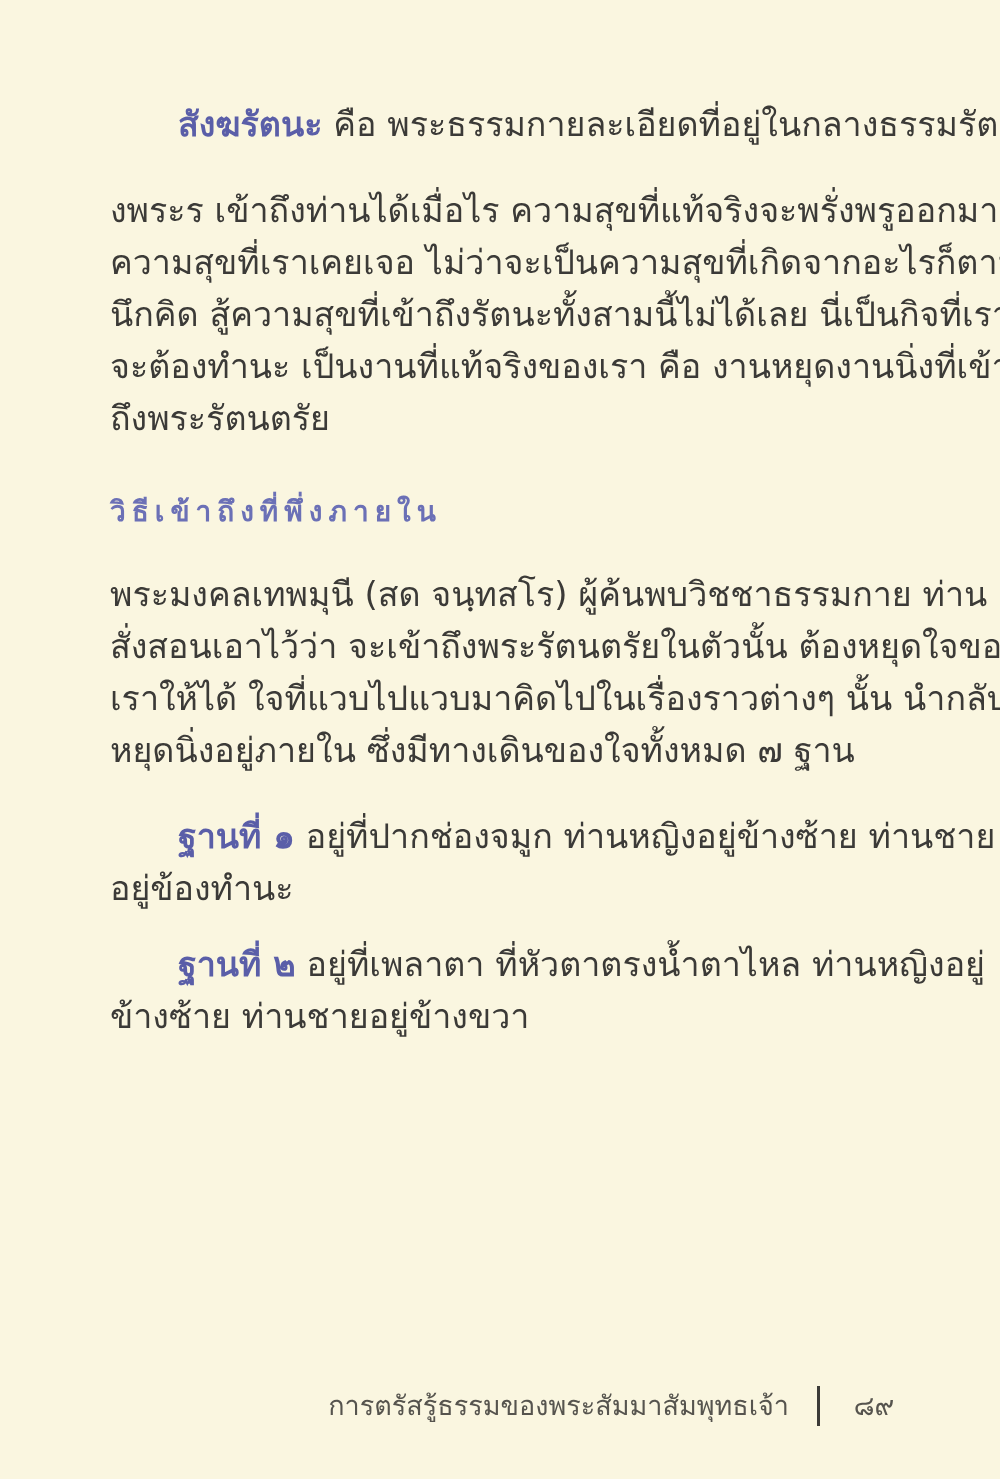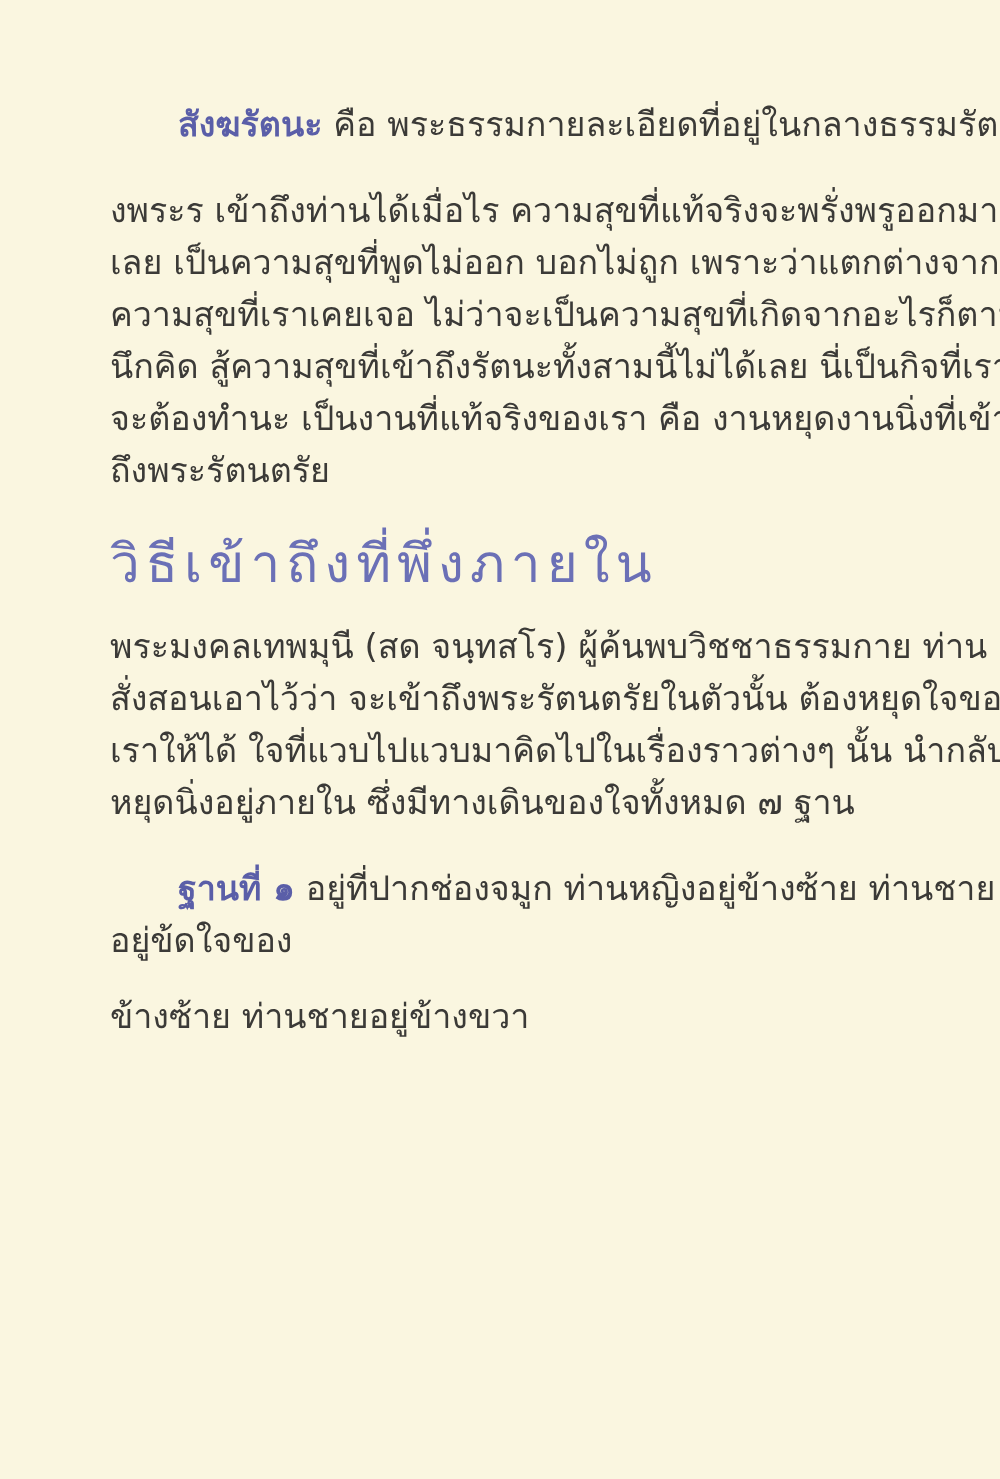--- a/index.html
+++ b/index.html
@@ -26,23 +26,23 @@
     font-size:34px;
     line-height:52px;
     color:var(--text);
     white-space:nowrap;
   }
   .indent{padding-left:68px;}
   .para{margin:0 0 34px 0;}
   .para-tight{margin:12px 0 24px 0;}
   .lead{font-weight:bold;color:var(--accent);}
   .heading{
-    font-size:53px;
+    font-size:28px;
     line-height:64px;
-    font-weight:normal;
+    font-weight:bold;
     color:var(--heading);
     letter-spacing:6px;
     margin:36px 0 24px 0;
     white-space:nowrap;
   }
   .footer{
     position:absolute;
     right:100px;
     bottom:52px;
     display:flex;
@@ -70,39 +70,44 @@
 <body>
 
 <div class="page">
 
   <div class="para">
     <span class="line indent"><span class="lead">สังฆรัตนะ</span><span> คือ พระธรรมกายละเอียดที่อยู่ในกลางธรรมรัตนะ</span></span>
   </div>
 
   <div class="para">
     <span class="line">งพระร เข้าถึงท่านได้เมื่อไร ความสุขที่แท้จริงจะพรั่งพรูออกมา</span>
-    <span class="line">เลย เป็นความสุขที่พูดไม่ออก บอกไม่ถูก เพราะว่าแตกต่างจาก</span>
     <span class="line">ความสุขที่เราเคยเจอ ไม่ว่าจะเป็นความสุขที่เกิดจากอะไรก็ตาม</span>
     <span class="line">นึกคิด สู้ความสุขที่เข้าถึงรัตนะทั้งสามนี้ไม่ได้เลย นี่เป็นกิจที่เรา</span>
     <span class="line">จะต้องทำนะ เป็นงานที่แท้จริงของเรา คือ งานหยุดงานนิ่งที่เข้า</span>
     <span class="line">ถึงพระรัตนตรัย</span>
   </div>
 
   <h2 class="heading">วิธีเข้าถึงที่พึ่งภายใน</h2>
 
   <div class="para">
     <span class="line">พระมงคลเทพมุนี (สด จนฺทสโร) ผู้ค้นพบวิชชาธรรมกาย ท่าน</span>
     <span class="line">สั่งสอนเอาไว้ว่า จะเข้าถึงพระรัตนตรัยในตัวนั้น ต้องหยุดใจของ</span>
     <span class="line">เราให้ได้ ใจที่แวบไปแวบมาคิดไปในเรื่องราวต่างๆ นั้น นำกลับมา</span>
     <span class="line">หยุดนิ่งอยู่ภายใน ซึ่งมีทางเดินของใจทั้งหมด ๗ ฐาน</span>
   </div>
 
   <div class="para para-tight">
     <span class="line indent"><span class="lead">ฐานที่ ๑</span><span> อยู่ที่ปากช่องจมูก ท่านหญิงอยู่ข้างซ้าย ท่านชาย</span></span>
-    <span class="line">อยู่ข้ดใจของ</span>
+    <span class="line">อยู่ข้องทำนะ</span>
   </div>
 
   <div class="para">
+    <span class="line indent"><span class="lead">ฐานที่ ๒</span><span> อยู่ที่เพลาตา ที่หัวตาตรงน้ำตาไหล ท่านหญิงอยู่</span></span>
     <span class="line">ข้างซ้าย ท่านชายอยู่ข้างขวา</span>
   </div>
 
+  <div class="footer">
+    <span class="footer-title">การตรัสรู้ธรรมของพระสัมมาสัมพุทธเจ้า</span>
+    <span class="footer-divider"></span>
+    <span class="footer-page">๘๙</span>
+  </div>
 
 </div>
 
 </body></html>

